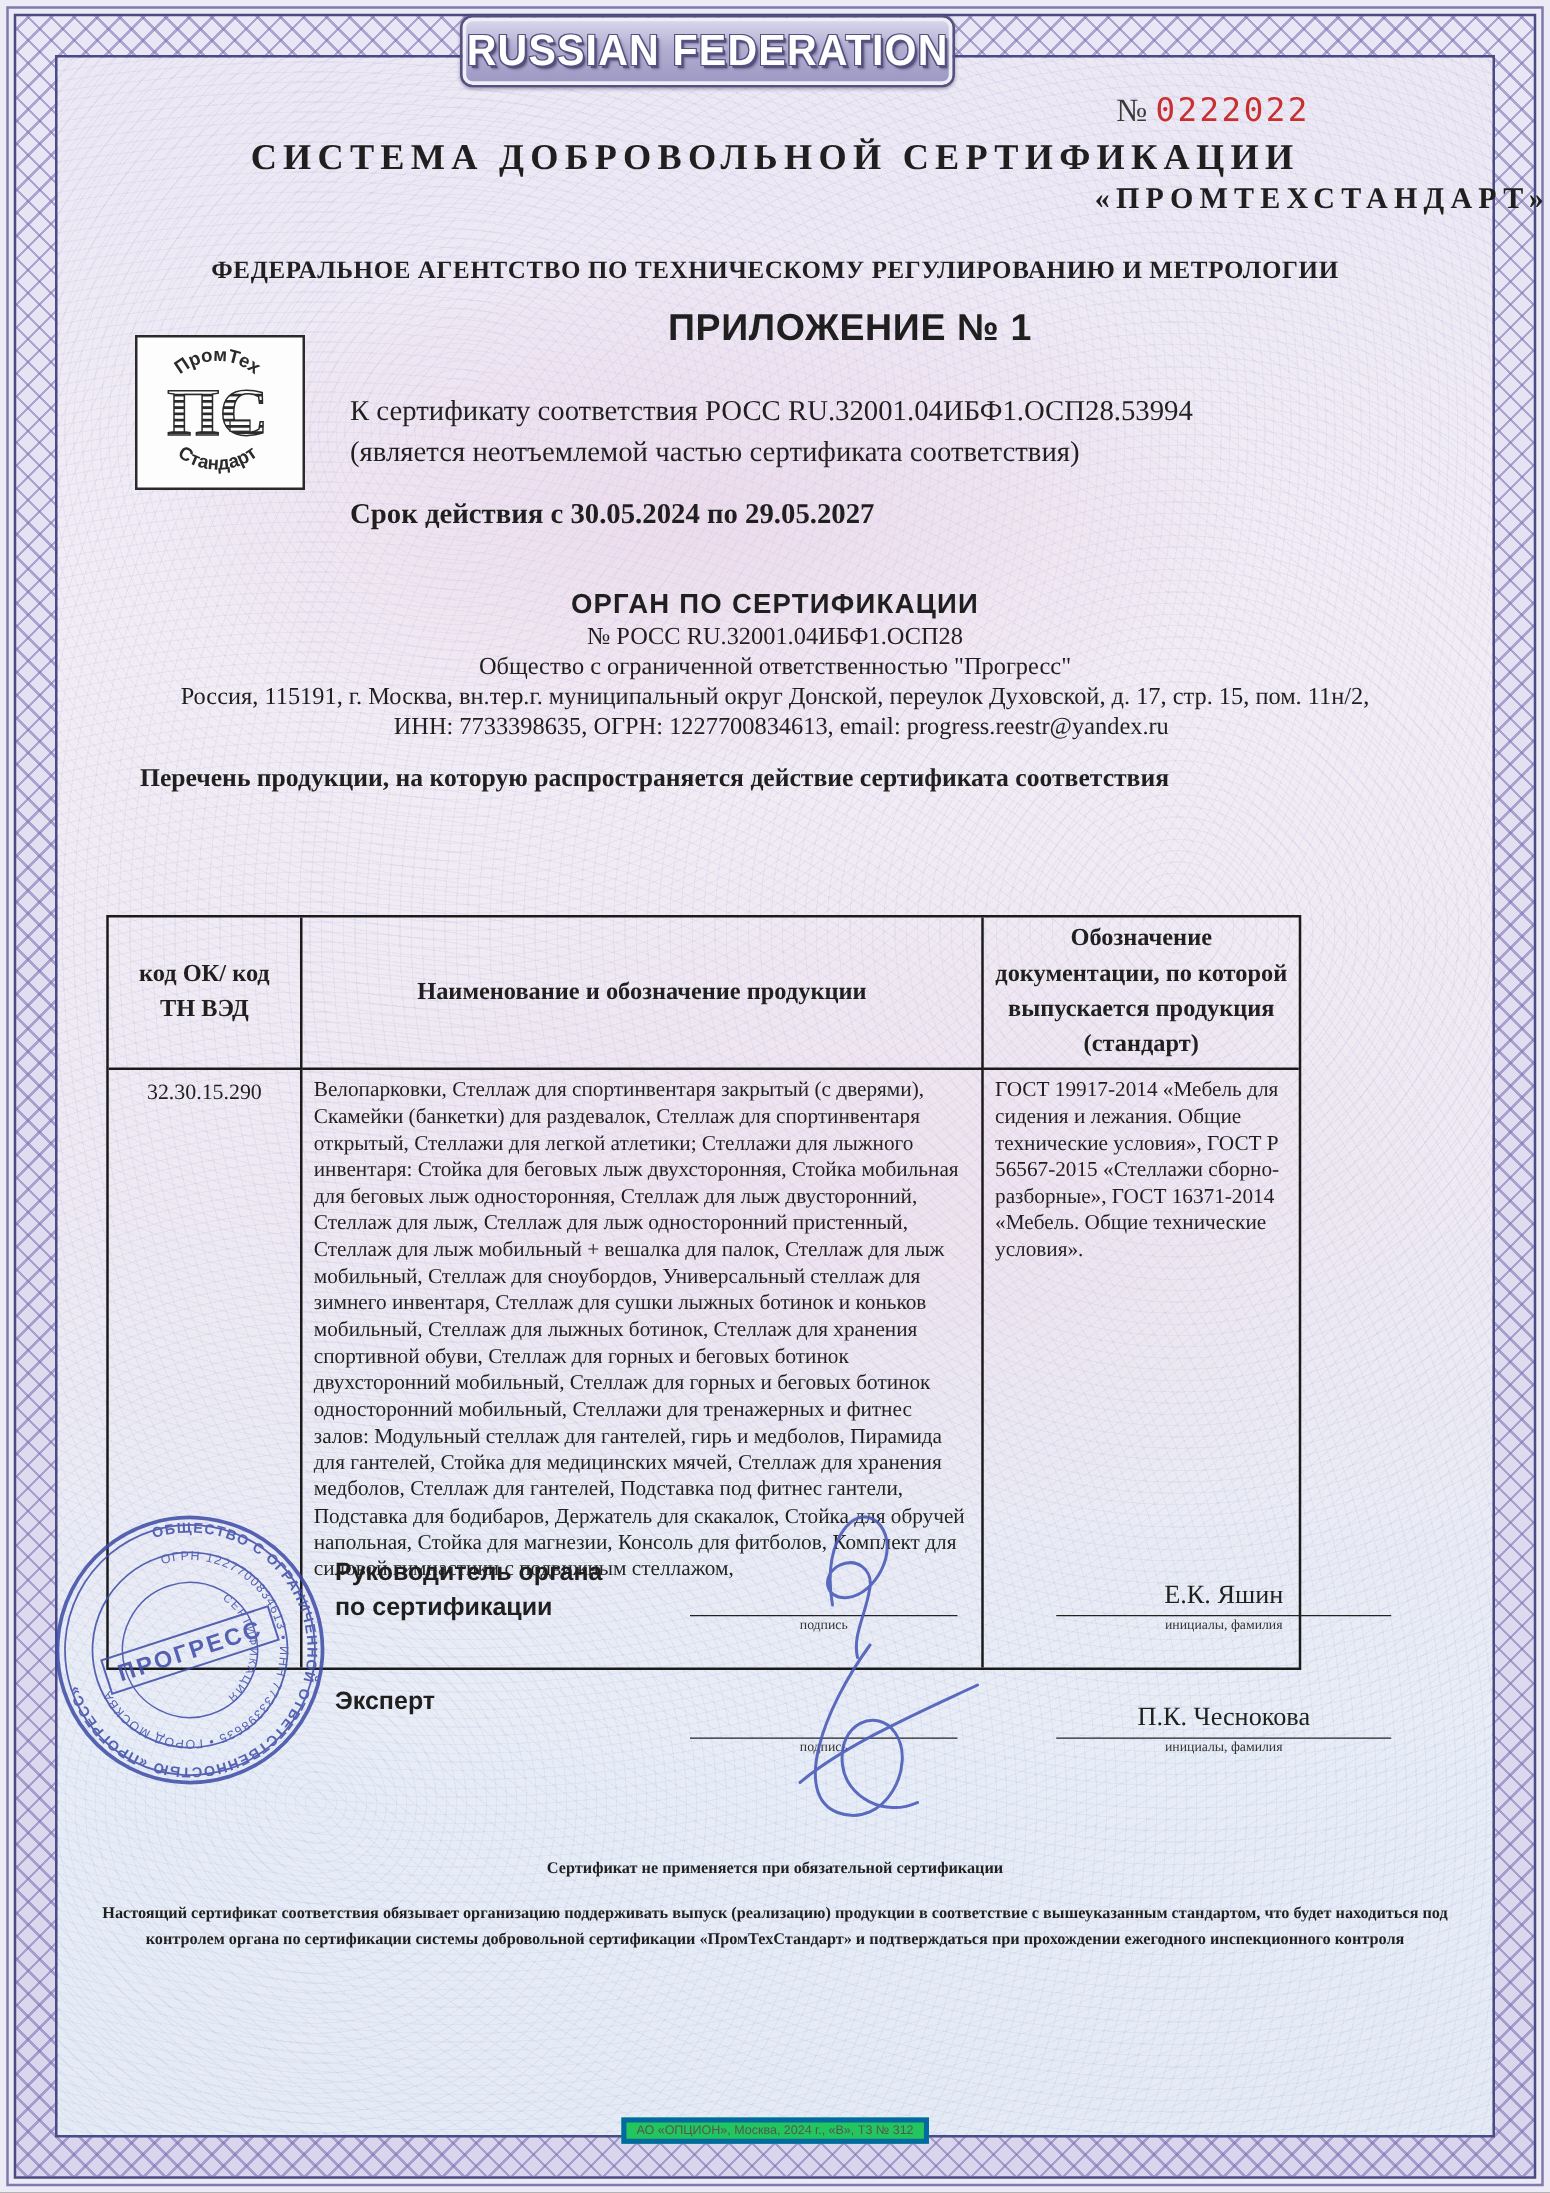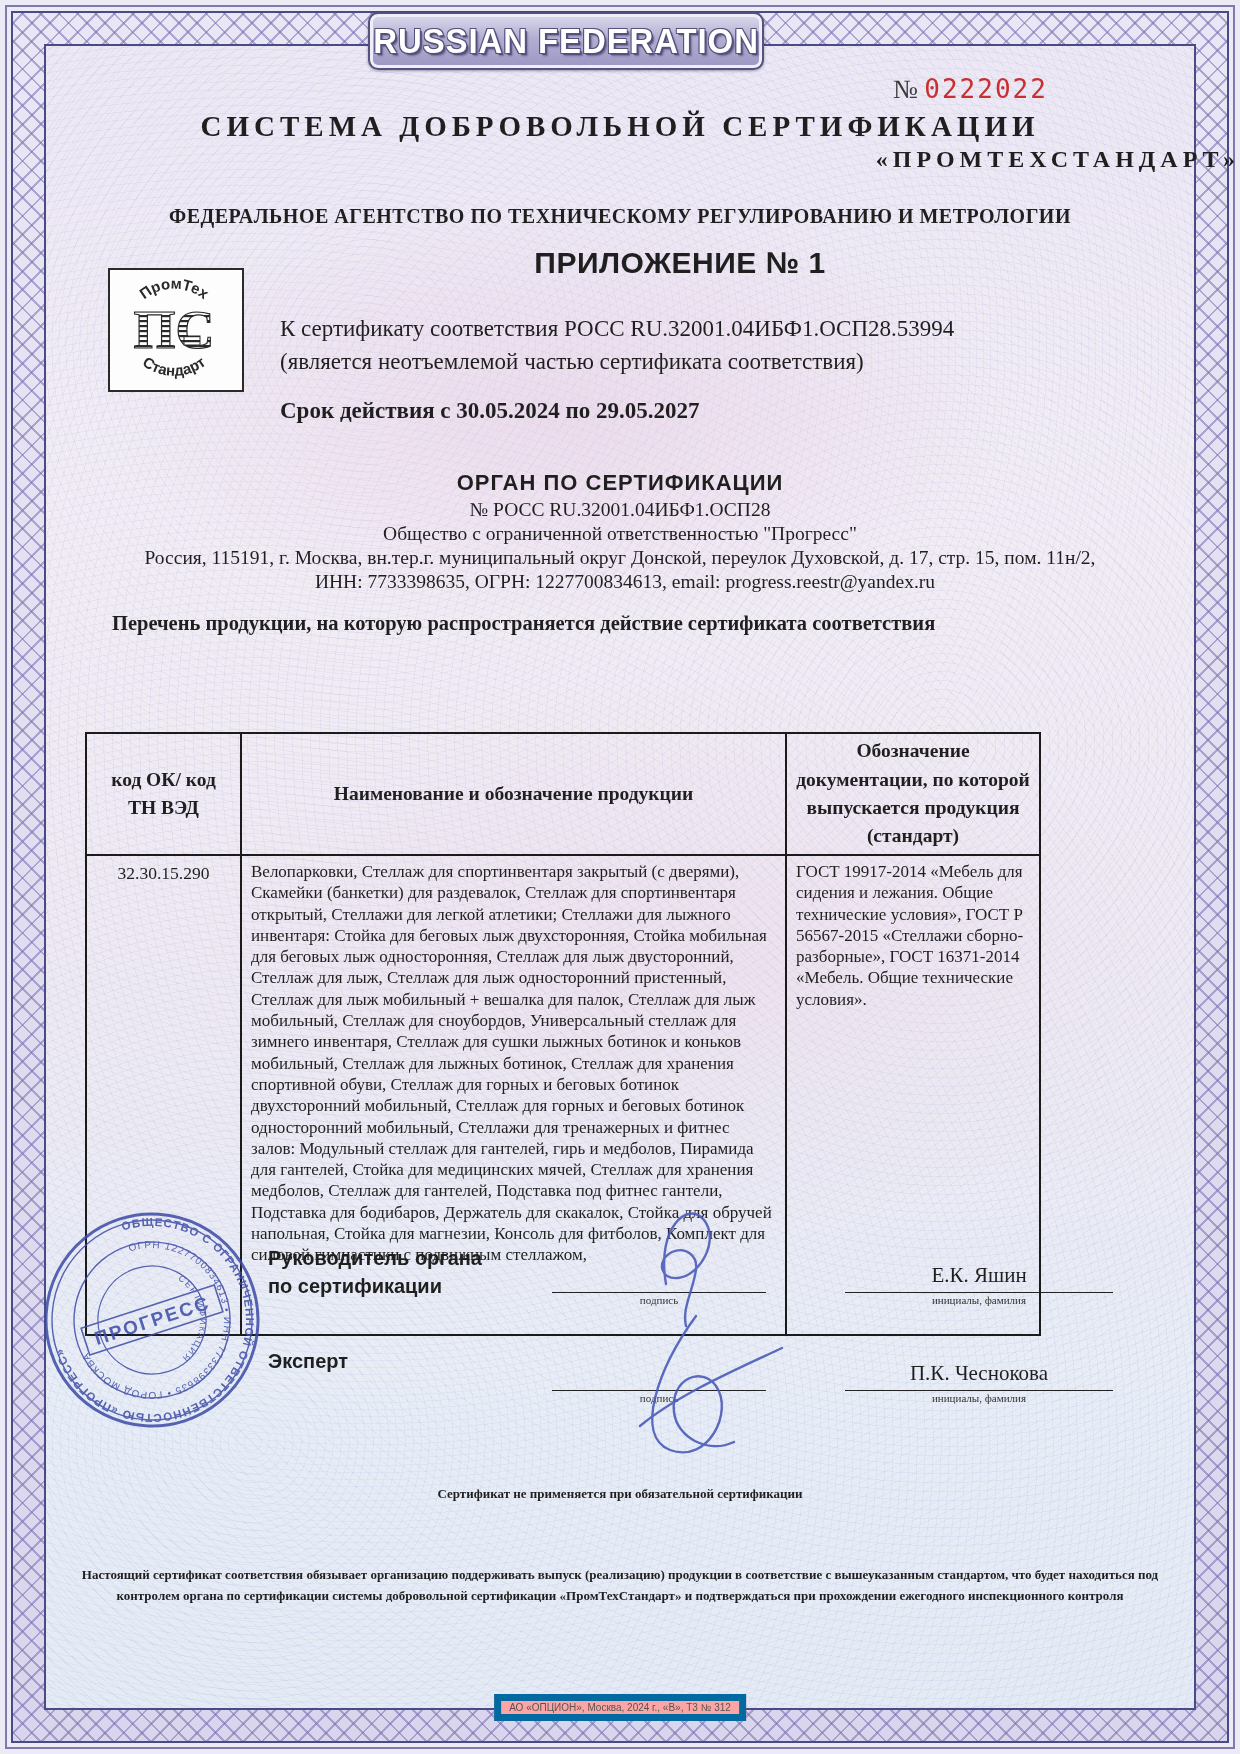--- a/index.html
+++ b/index.html
@@ -108,24 +108,24 @@
   .caption { position:absolute; font-size:11px; color:#333; text-align:center; width:100%; }
   .cap-under { top:50px; }
 
   .stamp-wrap { position:absolute; left:40px; top:1208px; width:224px; height:224px;
     transform:rotate(-18deg); opacity:.85; z-index:4; }
   .sig-svg { position:absolute; left:538px; top:1198px; width:280px; height:275px; z-index:5; }
 
   .note { position:absolute; left:0; right:0; top:1486px; text-align:center;
     font-size:13px; font-weight:bold; }
   .fine-print { position:absolute; left:70px; top:1520px; width:1100px; text-align:center;
-    font-size:13px; font-weight:bold; line-height:1.6;margin-top:45px; }
+    font-size:13px; font-weight:bold; line-height:1.6; }
   .print-info { position:absolute; left:50%; transform:translateX(-50%); top:1694px; z-index:6;
     font-family:"Liberation Sans", sans-serif; font-size:10px; color:#555;
-    background:#fca5a5; border:7px solid #0369a1; padding:1px 8px; white-space:nowrap; }
+    background:#22c55e; border:4px solid #0369a1; padding:1px 8px; white-space:nowrap; }
 </style>
 </head>
 <body>
 
 <div class="page">
   <div class="outer-line"></div>
   <div class="band"></div>
   <div class="paper"></div>
 
   <div class="content">

